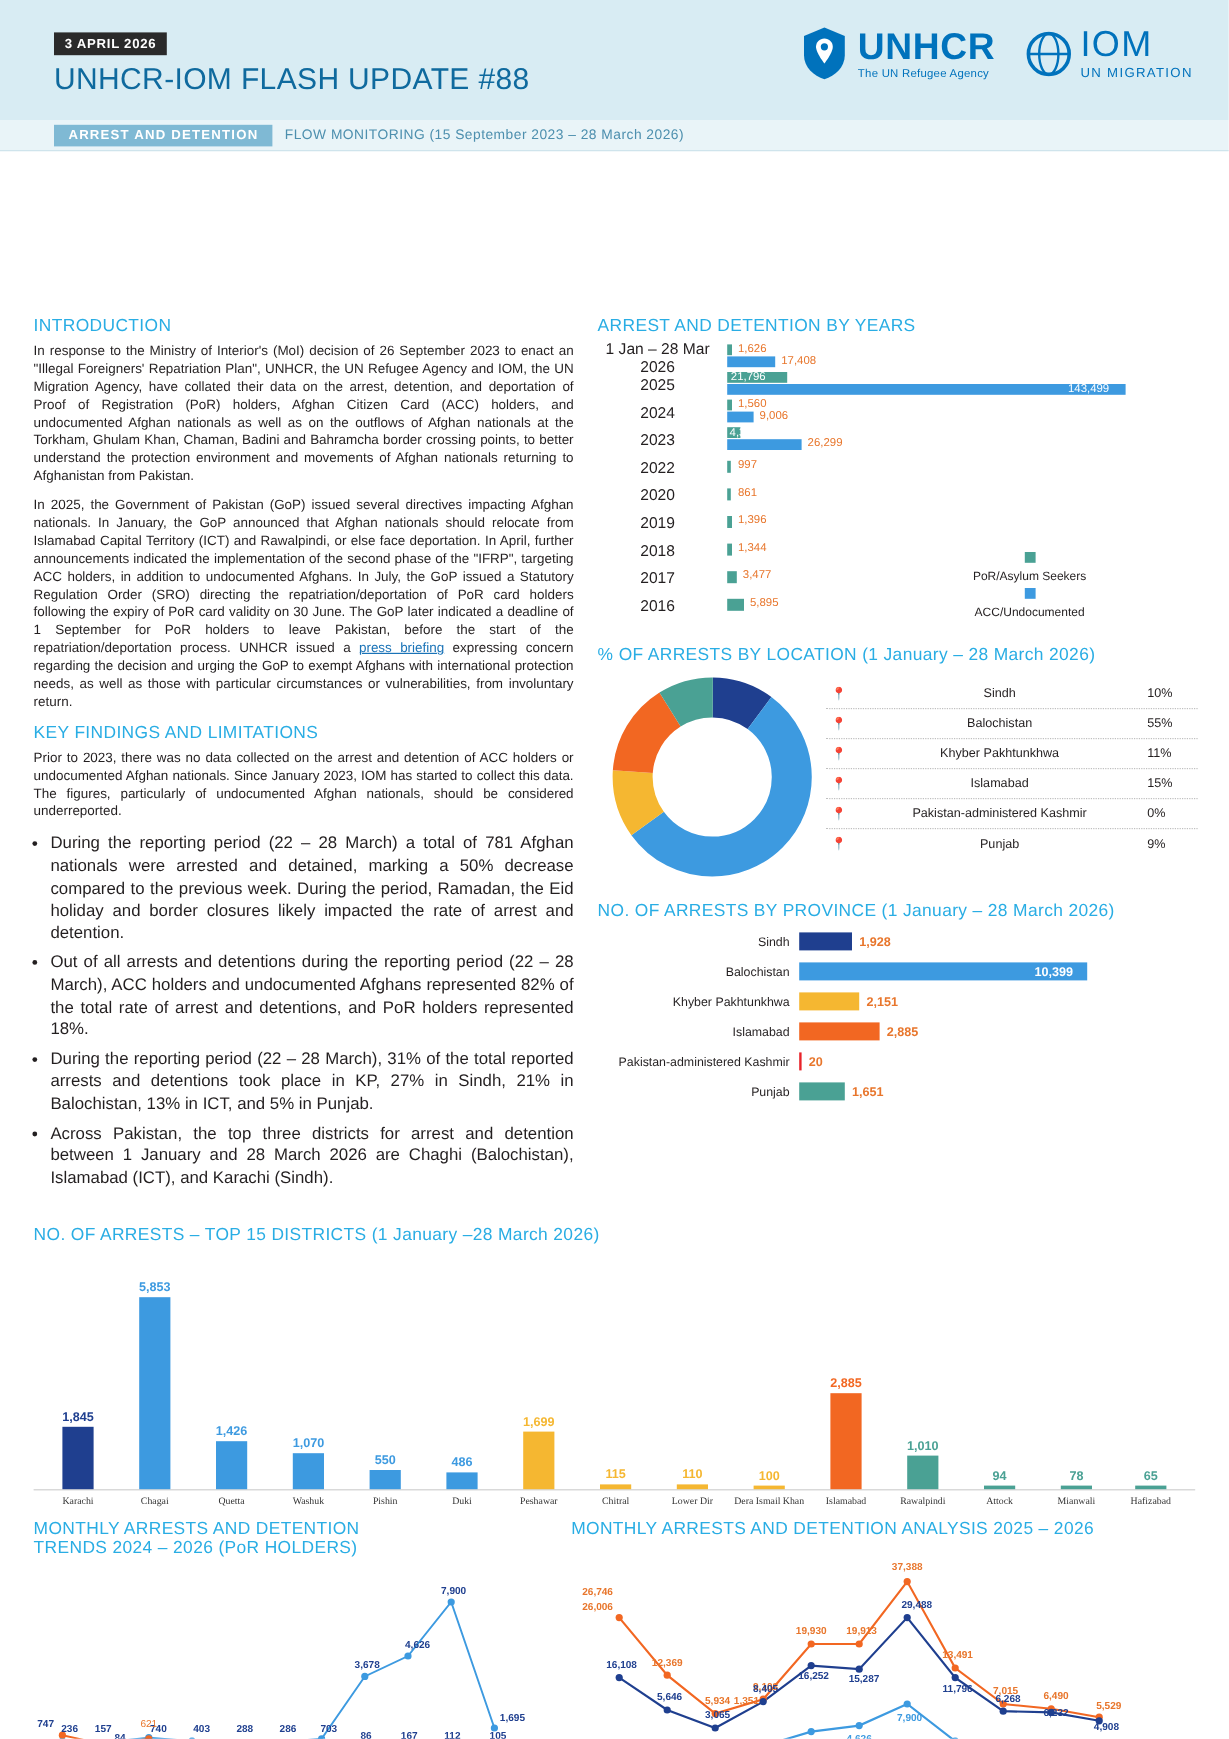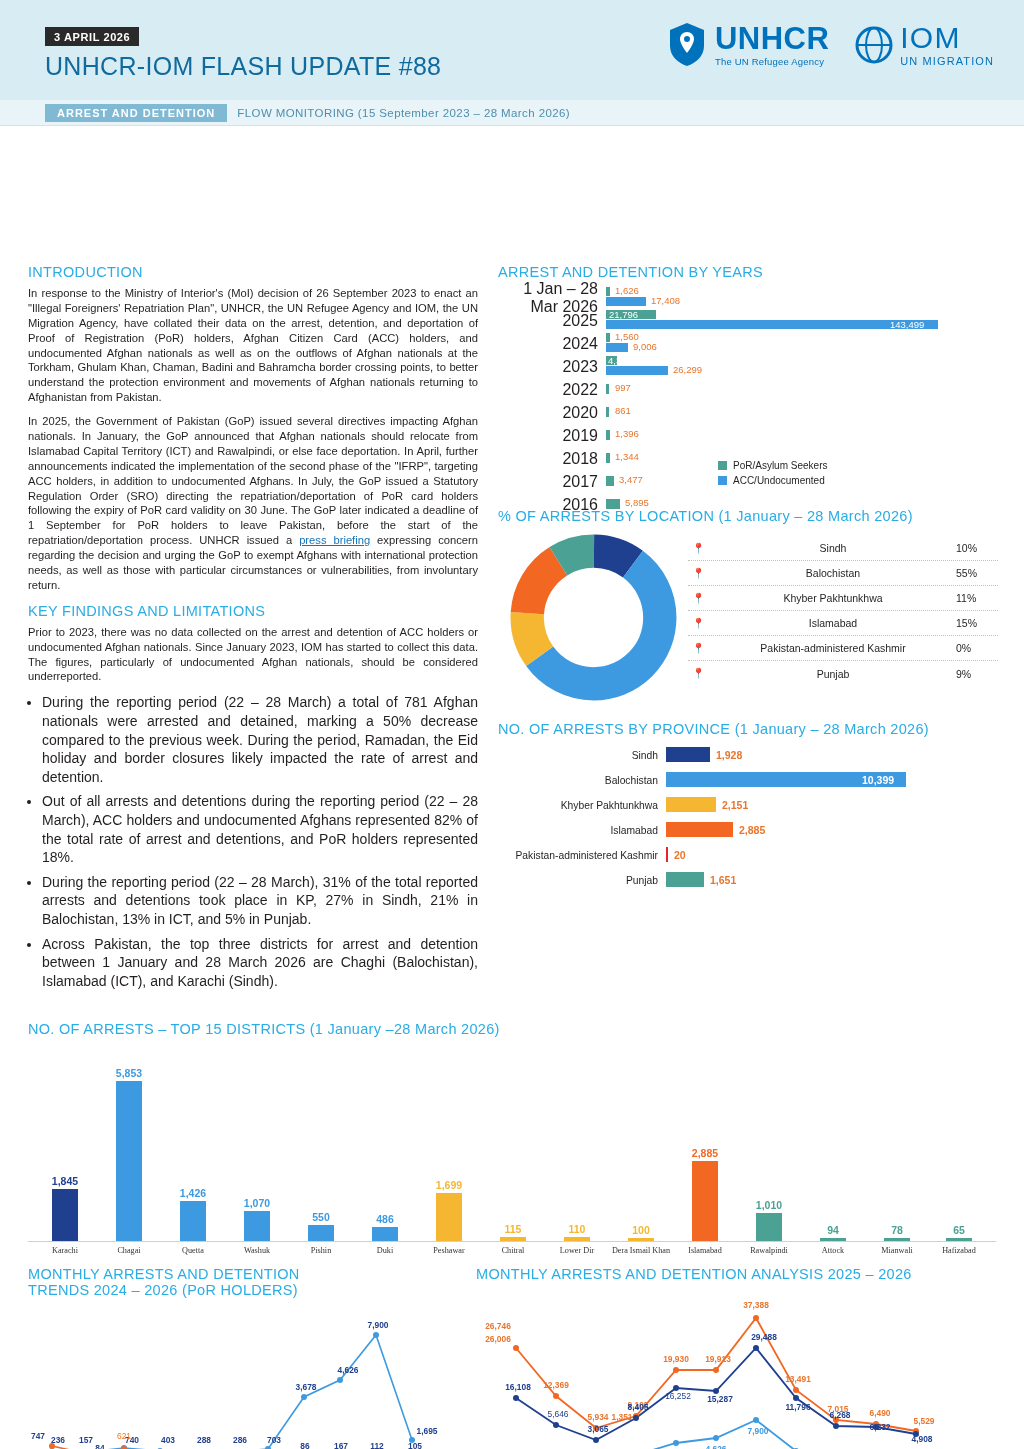--- a/index.html
+++ b/index.html
@@ -112,37 +112,37 @@
     margin: 3px 0 0 0;
     padding-left: 14px;
     font-size: 14px;
     line-height: 1.33;
   }
   ul.bullets li { margin-bottom: 6px; text-align: justify; }
   
   .years-wrap { margin-top: 2px; }
   .yr-row { display: flex; align-items: center; height: 23px; }
   .yr-label {
-    width: 108px; text-align: right; padding-right: 8px;
-    font-size: 16px; color: #231f20;
+    width: 108px; text-align: center; padding-right: 8px;
+    font-size: 13px; color: #231f20;
   }
   .yr-bars { position: relative; flex: 1; height: 23px; }
   .bar-seg { position: absolute; height: 9px; }
   .bar-por { background: #4aa194; top: 1px; }
   .bar-acc { background: #3d9ae0; top: 11px; }
   .bar-val {
     position: absolute; font-size: 9.5px; color: #e8762c;
     line-height: 9px;
   }
   .bar-val.inside { color: #ffffff; }
   .legend-years {
     margin-top: 4px; margin-left: 220px;
     font-size: 10px;
   }
-  .legend-years div { display: flex; align-items: center; gap: 6px; margin-bottom: 4px; }
+  .legend-years div { display: flex; align-items: center; gap: 6px; margin-bottom: 4px; flex-direction: column; }
   .legend-years .sw { width: 9px; height: 9px; display: inline-block; }
   
   .loc-wrap { display: flex; margin-top: 6px; }
   .donut { width: 190px; display: flex; justify-content: center; align-items: center; }
   .loc-table { flex: 1; padding-top: 6px; }
   .loc-row {
     display: flex; align-items: center;
     font-size: 10.5px; height: 25px;
     border-bottom: 1px dotted #bfbfbf;
   }
@@ -626,24 +626,24 @@
       <div class="lc-lbl" style="left:162px; top:112px; color:#e8762c; font-weight:bold">9,108</div>
       <div class="lc-lbl" style="left:200px; top:66px; color:#e8762c; font-weight:bold">19,930</div>
       <div class="lc-lbl" style="left:242px; top:66px; color:#e8762c; font-weight:bold">19,913</div>
       <div class="lc-lbl" style="left:280px; top:12px; color:#e8762c; font-weight:bold">37,388</div>
       <div class="lc-lbl" style="left:322px; top:86px; color:#e8762c; font-weight:bold">13,491</div>
       <div class="lc-lbl" style="left:362px; top:116px; color:#e8762c; font-weight:bold">7,015</div>
       <div class="lc-lbl" style="left:404px; top:120px; color:#e8762c; font-weight:bold">6,490</div>
       <div class="lc-lbl" style="left:448px; top:128px; color:#e8762c; font-weight:bold">5,529</div>
 
       <div class="lc-lbl" style="left:42px; top:94px; color:#1f3f8f; font-weight:bold">16,108</div>
-      <div class="lc-lbl" style="left:82px; top:121px; color:#1f3f8f; font-weight:normal">5,646</div>
+      <div class="lc-lbl" style="left:82px; top:121px; color:#1f3f8f; font-weight:bold">5,646</div>
       <div class="lc-lbl" style="left:122px; top:136px; color:#1f3f8f; font-weight:bold">3,065</div>
       <div class="lc-lbl" style="left:162px; top:114px; color:#1f3f8f; font-weight:bold">8,405</div>
-      <div class="lc-lbl" style="left:202px; top:103px; color:#1f3f8f; font-weight:normal">16,252</div>
+      <div class="lc-lbl" style="left:202px; top:103px; color:#1f3f8f; font-weight:bold">16,252</div>
       <div class="lc-lbl" style="left:244px; top:106px; color:#1f3f8f; font-weight:bold">15,287</div>
       <div class="lc-lbl" style="left:288px; top:44px; color:#1f3f8f; font-weight:bold">29,488</div>
       <div class="lc-lbl" style="left:322px; top:114px; color:#1f3f8f; font-weight:bold">11,796</div>
       <div class="lc-lbl" style="left:364px; top:122px; color:#1f3f8f; font-weight:bold">6,268</div>
       <div class="lc-lbl" style="left:404px; top:134px; color:#1f3f8f; font-weight:bold">6,232</div>
       <div class="lc-lbl" style="left:446px; top:146px; color:#1f3f8f; font-weight:bold">4,908</div>
 
       <div class="lc-lbl" style="left:200px; top:160px; color:#3d9ae0; font-weight:bold">3,678</div>
       <div class="lc-lbl" style="left:240px; top:156px; color:#3d9ae0; font-weight:bold">4,626</div>
       <div class="lc-lbl" style="left:282px; top:138px; color:#3d9ae0; font-weight:bold">7,900</div>

